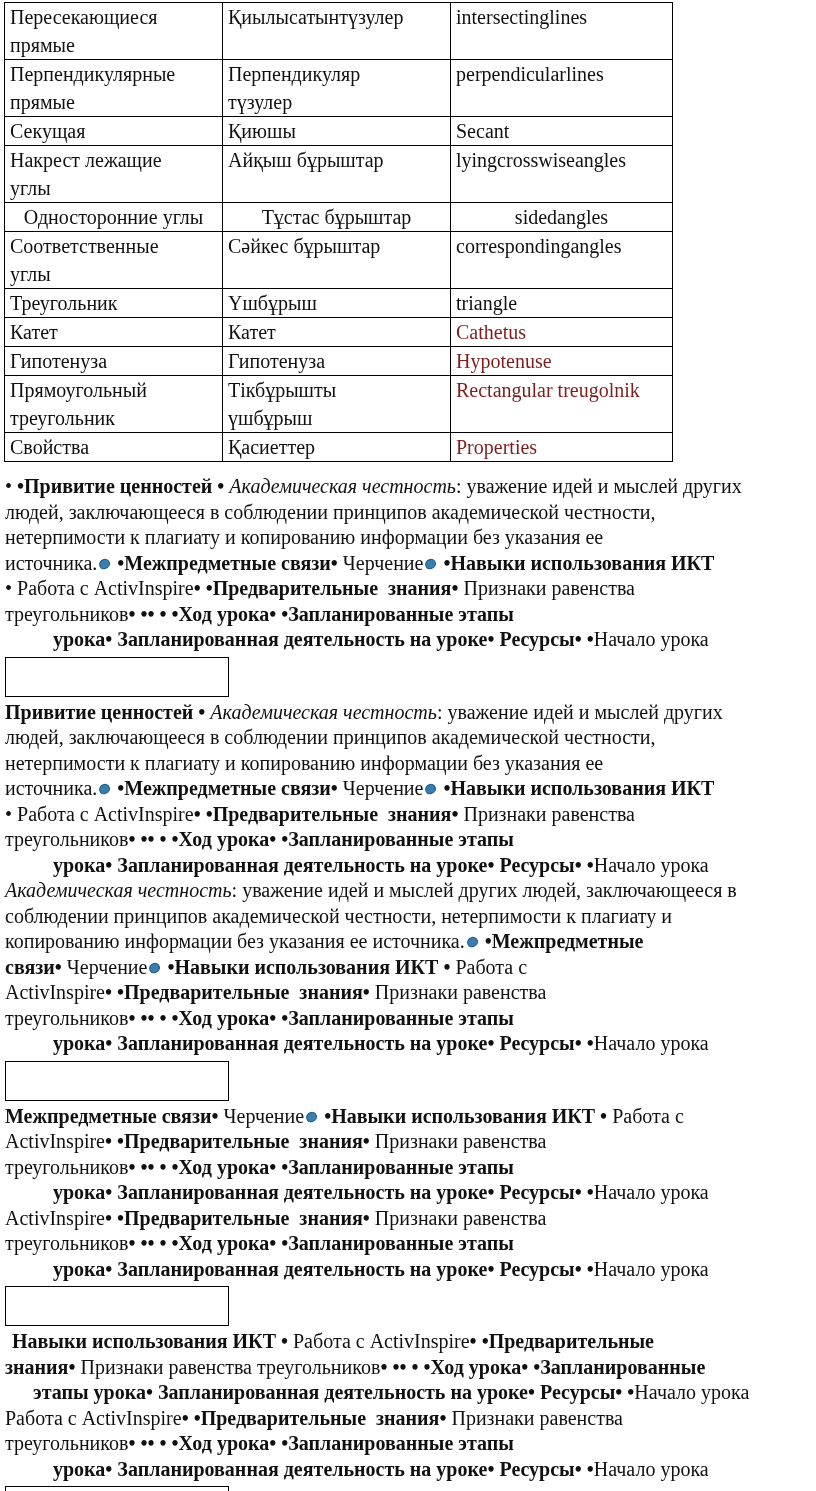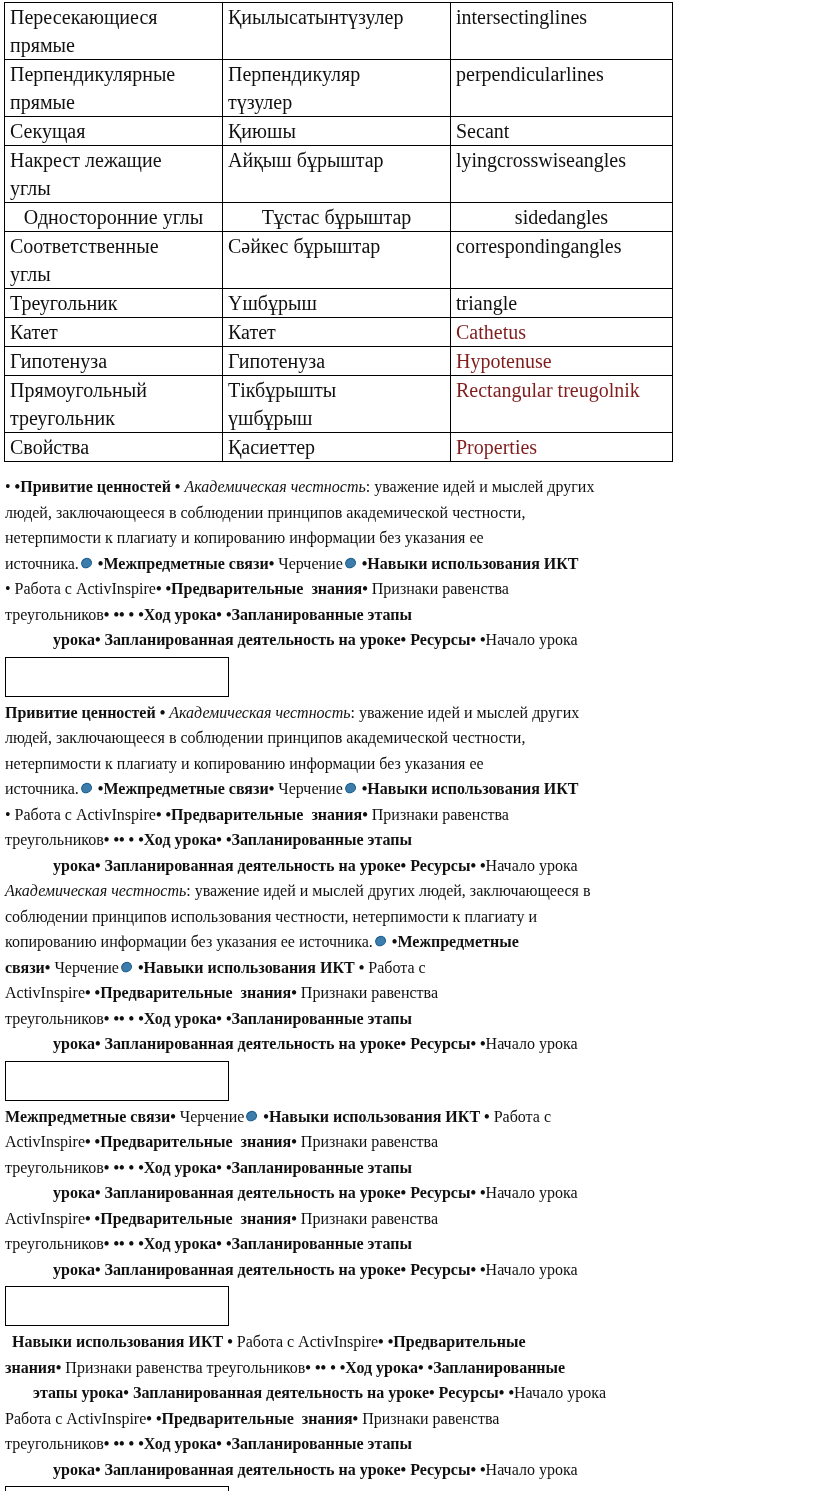--- a/index.html
+++ b/index.html
@@ -15,21 +15,21 @@
   table[data-name="vocabulary-table"] td{
     border:1.5px solid #000;
     font-size:20px;line-height:28px;
     padding:0 5px;vertical-align:top;
     white-space:pre-line;overflow:hidden;
   }
   td.gray{color:#7f1d1d}
   
   .doc{margin-top:12px;padding-left:5px}
   .tline{
-    font-size:16px;line-height:25.5px;height:25.5px;
+    font-size:20px;line-height:25.5px;height:25.5px;
     white-space:pre;overflow:visible;
   }
   .ind1{padding-left:48px}
   .ind2{padding-left:28px}
   .ind3{padding-left:7px}
   .b{font-weight:bold}
   .i{font-style:italic}
   .bdot{
     display:inline-block;width:9px;height:8px;
     border-radius:55% 50% 50% 45%;
@@ -129,21 +129,21 @@
       <div class="tline ind1" data-name="text-line"><span class="b">урока</span><span class="b">• </span><span class="b">Запланированная деятельность на уроке</span><span class="b">• </span><span class="b">Ресурсы</span><span class="b">•</span><span> </span><span class="b">•</span><span>Начало урока</span></div>
       <div class="emptybox" data-name="empty-answer-box"></div>
       <div class="tline" data-name="text-line"><span class="b">Привитие ценностей </span><span class="b">• </span><span class="i">Академическая честность</span><span>: уважение идей и мыслей других</span></div>
       <div class="tline" data-name="text-line"><span>людей, заключающееся в соблюдении принципов академической честности,</span></div>
       <div class="tline" data-name="text-line"><span>нетерпимости к плагиату и копированию информации без указания ее</span></div>
       <div class="tline" data-name="text-line"><span>источника.</span><span class="bdot" data-name="comment-dot-icon"></span><span> </span><span class="b">•Межпредметные связи</span><span class="b">•</span><span> Черчение</span><span class="bdot" data-name="comment-dot-icon"></span><span> </span><span class="b">•Навыки использования ИКТ</span></div>
       <div class="tline" data-name="text-line"><span>• Работа с ActivInspire</span><span class="b">•</span><span> </span><span class="b">•Предварительные  знания</span><span class="b">•</span><span> Признаки равенства</span></div>
       <div class="tline" data-name="text-line"><span>треугольников</span><span class="b">•</span><span> </span><span class="b">••</span><span> </span><span class="b">•</span><span> </span><span class="b">•Ход урока</span><span class="b">•</span><span> </span><span class="b">•Запланированные этапы</span></div>
       <div class="tline ind1" data-name="text-line"><span class="b">урока</span><span class="b">• </span><span class="b">Запланированная деятельность на уроке</span><span class="b">• </span><span class="b">Ресурсы</span><span class="b">•</span><span> </span><span class="b">•</span><span>Начало урока</span></div>
       <div class="tline" data-name="text-line"><span class="i">Академическая честность</span><span>: уважение идей и мыслей других людей, заключающееся в</span></div>
-      <div class="tline" data-name="text-line"><span>соблюдении принципов использования честности, нетерпимости к плагиату и</span></div>
+      <div class="tline" data-name="text-line"><span>соблюдении принципов академической честности, нетерпимости к плагиату и</span></div>
       <div class="tline" data-name="text-line"><span>копированию информации без указания ее источника.</span><span class="bdot" data-name="comment-dot-icon"></span><span> </span><span class="b">•Межпредметные</span></div>
       <div class="tline" data-name="text-line"><span class="b">связи</span><span class="b">•</span><span> Черчение</span><span class="bdot" data-name="comment-dot-icon"></span><span> </span><span class="b">•Навыки использования ИКТ</span><span> </span><span class="b">•</span><span> Работа с</span></div>
       <div class="tline" data-name="text-line"><span>ActivInspire</span><span class="b">•</span><span> </span><span class="b">•Предварительные  знания</span><span class="b">•</span><span> Признаки равенства</span></div>
       <div class="tline" data-name="text-line"><span>треугольников</span><span class="b">•</span><span> </span><span class="b">••</span><span> </span><span class="b">•</span><span> </span><span class="b">•Ход урока</span><span class="b">•</span><span> </span><span class="b">•Запланированные этапы</span></div>
       <div class="tline ind1" data-name="text-line"><span class="b">урока</span><span class="b">• </span><span class="b">Запланированная деятельность на уроке</span><span class="b">• </span><span class="b">Ресурсы</span><span class="b">•</span><span> </span><span class="b">•</span><span>Начало урока</span></div>
       <div class="emptybox" data-name="empty-answer-box"></div>
       <div class="tline" data-name="text-line"><span class="b">Межпредметные связи</span><span class="b">•</span><span> Черчение</span><span class="bdot" data-name="comment-dot-icon"></span><span> </span><span class="b">•Навыки использования ИКТ</span><span> </span><span class="b">•</span><span> Работа с</span></div>
       <div class="tline" data-name="text-line"><span>ActivInspire</span><span class="b">•</span><span> </span><span class="b">•Предварительные  знания</span><span class="b">•</span><span> Признаки равенства</span></div>
       <div class="tline" data-name="text-line"><span>треугольников</span><span class="b">•</span><span> </span><span class="b">••</span><span> </span><span class="b">•</span><span> </span><span class="b">•Ход урока</span><span class="b">•</span><span> </span><span class="b">•Запланированные этапы</span></div>
       <div class="tline ind1" data-name="text-line"><span class="b">урока</span><span class="b">• </span><span class="b">Запланированная деятельность на уроке</span><span class="b">• </span><span class="b">Ресурсы</span><span class="b">•</span><span> </span><span class="b">•</span><span>Начало урока</span></div>

